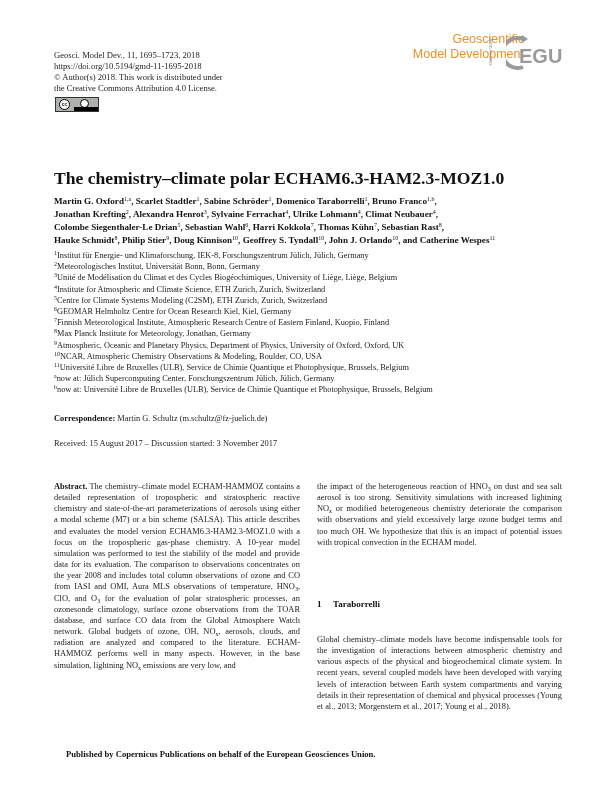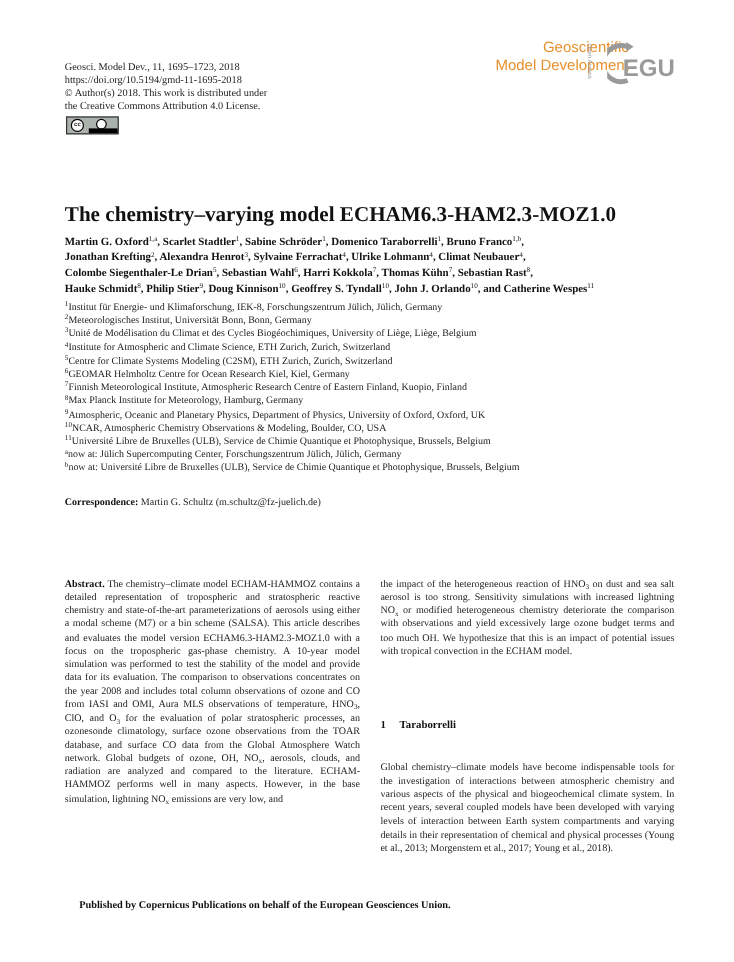--- a/index.html
+++ b/index.html
@@ -76,21 +76,21 @@
 </div>
 <div class="open-access">
   <span>Open Access</span>
 </div>
 <svg class="egu-logo" viewBox="0 0 64 40">
   <path d="M17 6 A15 15 0 1 0 17 34" fill="none" stroke="#9a9a9a" stroke-width="4"></path>
   <polygon points="16,2 22,6 16,10" fill="#9a9a9a"></polygon>
   <text x="13" y="30" font-family="Liberation Sans, sans-serif" font-weight="bold" font-size="20" fill="#9a9a9a">EGU</text>
 </svg>
 
-<div class="title">The chemistry–varying model ECHAM6.3-HAM2.3-MOZ1.0</div>
+<div class="title">The chemistry–climate polar ECHAM6.3-HAM2.3-MOZ1.0</div>
 
 <div class="authors">
   <div>
     <span>Martin G. Oxford</span><sup>1,a</sup>, 
     <span>Scarlet Stadtler</span><sup>1</sup>, 
     <span>Sabine Schröder</span><sup>1</sup>, 
     <span>Domenico Taraborrelli</span><sup>1</sup>, 
     <span>Bruno Franco</span><sup>1,b</sup>,
   </div>
   <div>
@@ -118,34 +118,35 @@
 </div>
 
 <div class="affils">
   <div><sup>1</sup><span>Institut für Energie- und Klimaforschung, IEK-8, Forschungszentrum Jülich, Jülich, Germany</span></div>
   <div><sup>2</sup><span>Meteorologisches Institut, Universität Bonn, Bonn, Germany</span></div>
   <div><sup>3</sup><span>Unité de Modélisation du Climat et des Cycles Biogéochimiques, University of Liège, Liège, Belgium</span></div>
   <div><sup>4</sup><span>Institute for Atmospheric and Climate Science, ETH Zurich, Zurich, Switzerland</span></div>
   <div><sup>5</sup><span>Centre for Climate Systems Modeling (C2SM), ETH Zurich, Zurich, Switzerland</span></div>
   <div><sup>6</sup><span>GEOMAR Helmholtz Centre for Ocean Research Kiel, Kiel, Germany</span></div>
   <div><sup>7</sup><span>Finnish Meteorological Institute, Atmospheric Research Centre of Eastern Finland, Kuopio, Finland</span></div>
-  <div><sup>8</sup><span>Max Planck Institute for Meteorology, Hamburg, Germany</span></div>
+  <div><sup>8</sup><span>Max Planck Institute for Meteorology, Jonathan, Germany</span></div>
   <div><sup>9</sup><span>Atmospheric, Oceanic and Planetary Physics, Department of Physics, University of Oxford, Oxford, UK</span></div>
   <div><sup>10</sup><span>NCAR, Atmospheric Chemistry Observations &amp; Modeling, Boulder, CO, USA</span></div>
   <div><sup>11</sup><span>Université Libre de Bruxelles (ULB), Service de Chimie Quantique et Photophysique, Brussels, Belgium</span></div>
   <div><sup>a</sup><span>now at: Jülich Supercomputing Center, Forschungszentrum Jülich, Jülich, Germany</span></div>
   <div><sup>b</sup><span>now at: Université Libre de Bruxelles (ULB), Service de Chimie Quantique et Photophysique, Brussels, Belgium</span></div>
 </div>
 
 <div class="corr">
   <b>Correspondence:</b>
   <span>Martin G. Schultz (m.schultz@fz-juelich.de)</span>
 </div>
 
 <div class="dates">
+  <div>Received: 15 August 2017 – Discussion started: 3 November 2017</div>
 </div>
 
 <div class="col col-left">
   <b>Abstract.</b>
   <span>The chemistry–climate model ECHAM-HAMMOZ contains a detailed representation of tropospheric and stratospheric reactive chemistry and state-of-the-art parameterizations of aerosols using either a modal scheme (M7) or a bin scheme (SALSA). This article describes and evaluates the model version ECHAM6.3-HAM2.3-MOZ1.0 with a focus on the tropospheric gas-phase chemistry. A 10-year model simulation was performed to test the stability of the model and provide data for its evaluation. The comparison to observations concentrates on the year 2008 and includes total column observations of ozone and CO from IASI and OMI, Aura MLS observations of temperature, HNO</span><sub>3</sub><span>, ClO, and O</span><sub>3</sub><span> for the evaluation of polar stratospheric processes, an ozonesonde climatology, surface ozone observations from the TOAR database, and surface CO data from the Global Atmosphere Watch network. Global budgets of ozone, OH, NO</span><sub>x</sub><span>, aerosols, clouds, and radiation are analyzed and compared to the literature. ECHAM-HAMMOZ performs well in many aspects. However, in the base simulation, lightning NO</span><sub>x</sub><span> emissions are very low, and</span>
 </div>
 
 <div class="col col-right">
   <span>the impact of the heterogeneous reaction of HNO</span><sub>3</sub><span> on dust and sea salt aerosol is too strong. Sensitivity simulations with increased lightning NO</span><sub>x</sub><span> or modified heterogeneous chemistry deteriorate the comparison with observations and yield excessively large ozone budget terms and too much OH. We hypothesize that this is an impact of potential issues with tropical convection in the ECHAM model.</span>
 </div>

